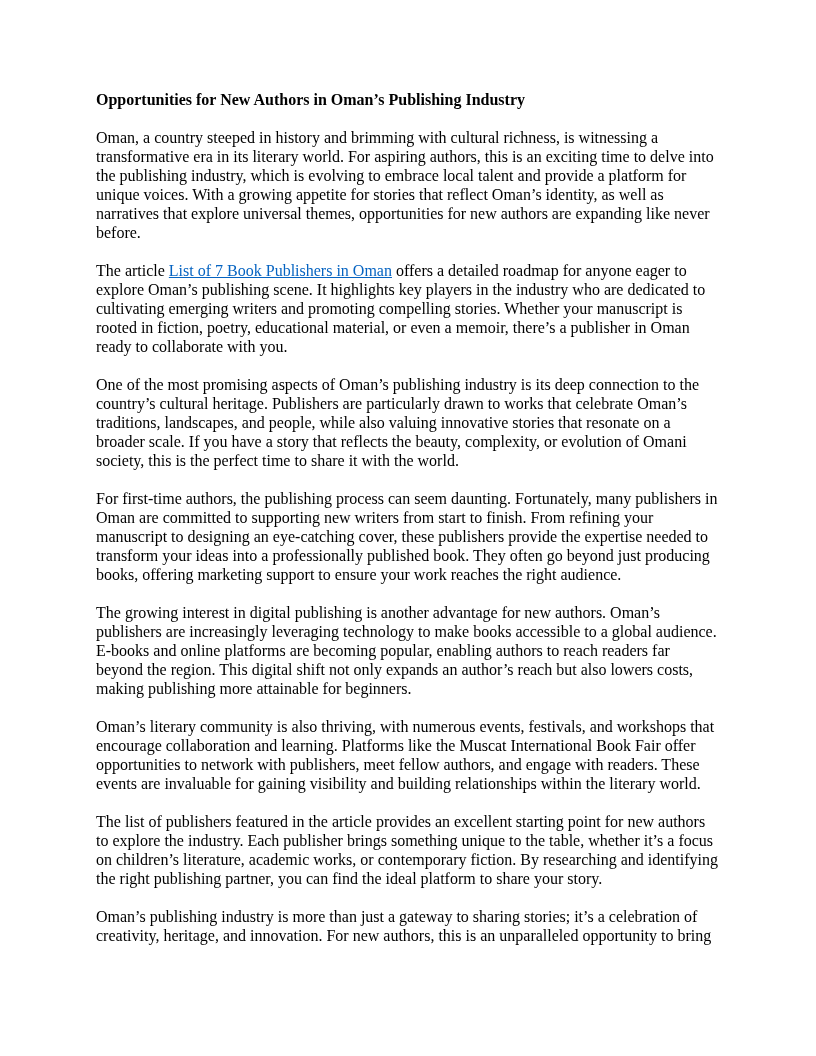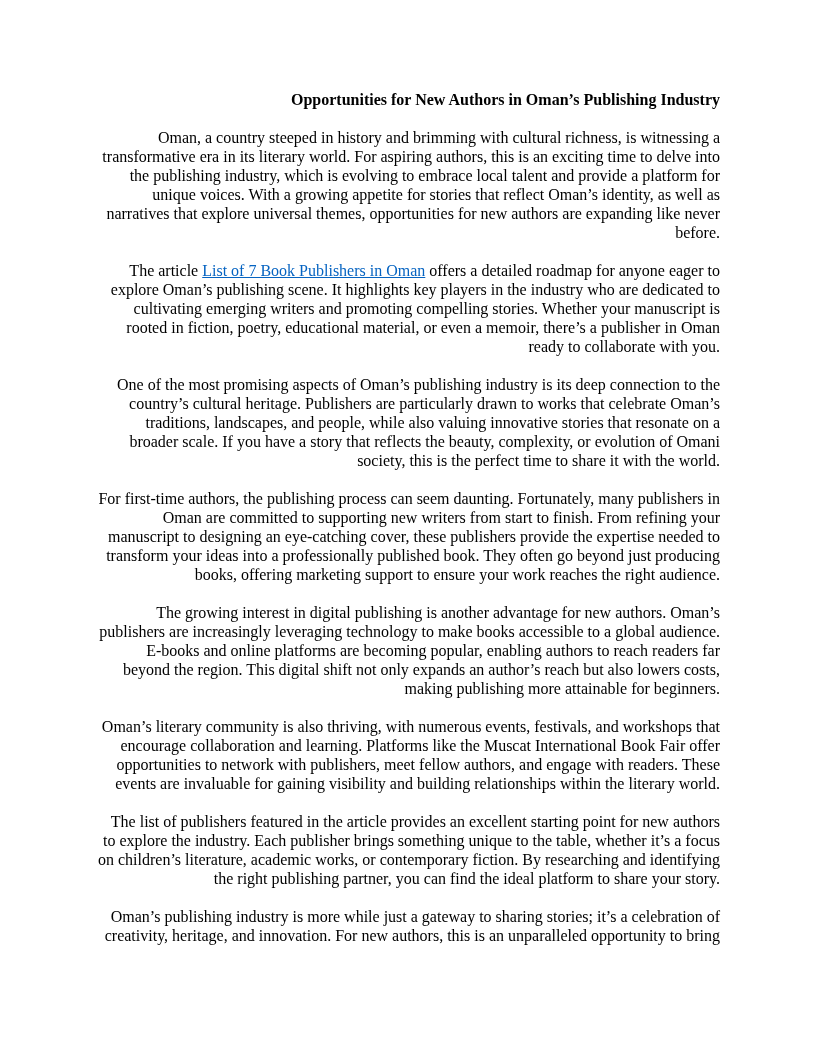--- a/index.html
+++ b/index.html
@@ -11,21 +11,21 @@
     width: 816px;
     height: 1056px;
     box-sizing: border-box;
     padding: 90px 96px 0 96px;
     background: #ffffff;
     font-family: "Liberation Serif", serif;
     font-size: 16px;
     line-height: 19px;
     color: #000000;
     overflow: hidden;
-    text-align: right;
+    text-align: left;
   }
   .doc-title {
     font-size: 16px;
     font-weight: bold;
     margin: 0 0 19px 0;
   }
   .doc-paragraph {
     margin: 0 0 19px 0;
   }
   a.doc-link {
@@ -47,15 +47,15 @@
   <p class="doc-paragraph">One of the most promising aspects of Oman’s publishing industry is its deep connection to the country’s cultural heritage. Publishers are particularly drawn to works that celebrate Oman’s traditions, landscapes, and people, while also valuing innovative stories that resonate on a broader scale. If you have a story that reflects the beauty, complexity, or evolution of Omani society, this is the perfect time to share it with the world.</p>
 
   <p class="doc-paragraph">For first-time authors, the publishing process can seem daunting. Fortunately, many publishers in Oman are committed to supporting new writers from start to finish. From refining your manuscript to designing an eye-catching cover, these publishers provide the expertise needed to transform your ideas into a professionally published book. They often go beyond just producing books, offering marketing support to ensure your work reaches the right audience.</p>
 
   <p class="doc-paragraph">The growing interest in digital publishing is another advantage for new authors. Oman’s publishers are increasingly leveraging technology to make books accessible to a global audience. E-books and online platforms are becoming popular, enabling authors to reach readers far beyond the region. This digital shift not only expands an author’s reach but also lowers costs, making publishing more attainable for beginners.</p>
 
   <p class="doc-paragraph">Oman’s literary community is also thriving, with numerous events, festivals, and workshops that encourage collaboration and learning. Platforms like the Muscat International Book Fair offer opportunities to network with publishers, meet fellow authors, and engage with readers. These events are invaluable for gaining visibility and building relationships within the literary world.</p>
 
   <p class="doc-paragraph">The list of publishers featured in the article provides an excellent starting point for new authors to explore the industry. Each publisher brings something unique to the table, whether it’s a focus on children’s literature, academic works, or contemporary fiction. By researching and identifying the right publishing partner, you can find the ideal platform to share your story.</p>
 
-  <p class="doc-paragraph">Oman’s publishing industry is more while just a gateway to sharing stories; it’s a celebration of creativity, heritage, and innovation. For new authors, this is an unparalleled opportunity to bring</p>
+  <p class="doc-paragraph">Oman’s publishing industry is more than just a gateway to sharing stories; it’s a celebration of creativity, heritage, and innovation. For new authors, this is an unparalleled opportunity to bring</p>
 
 </div>
 
 </body></html>

